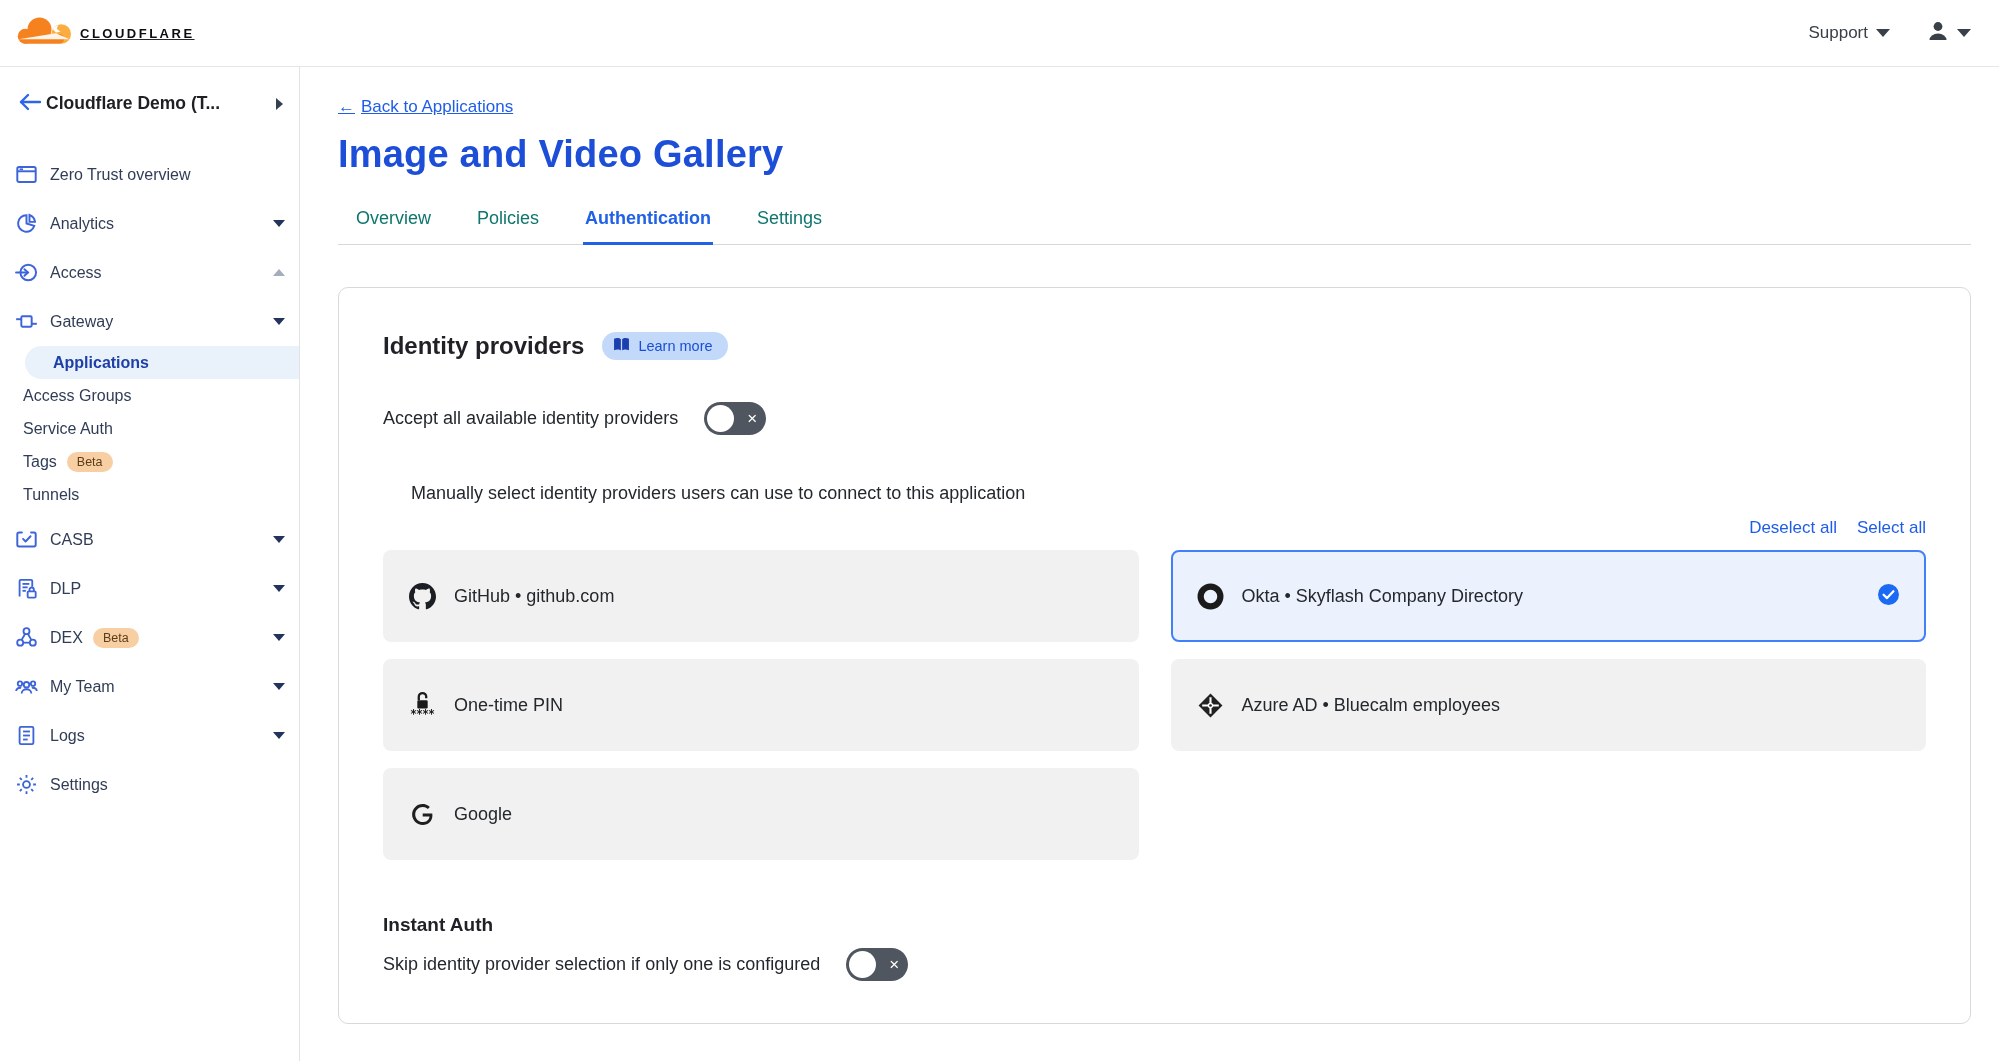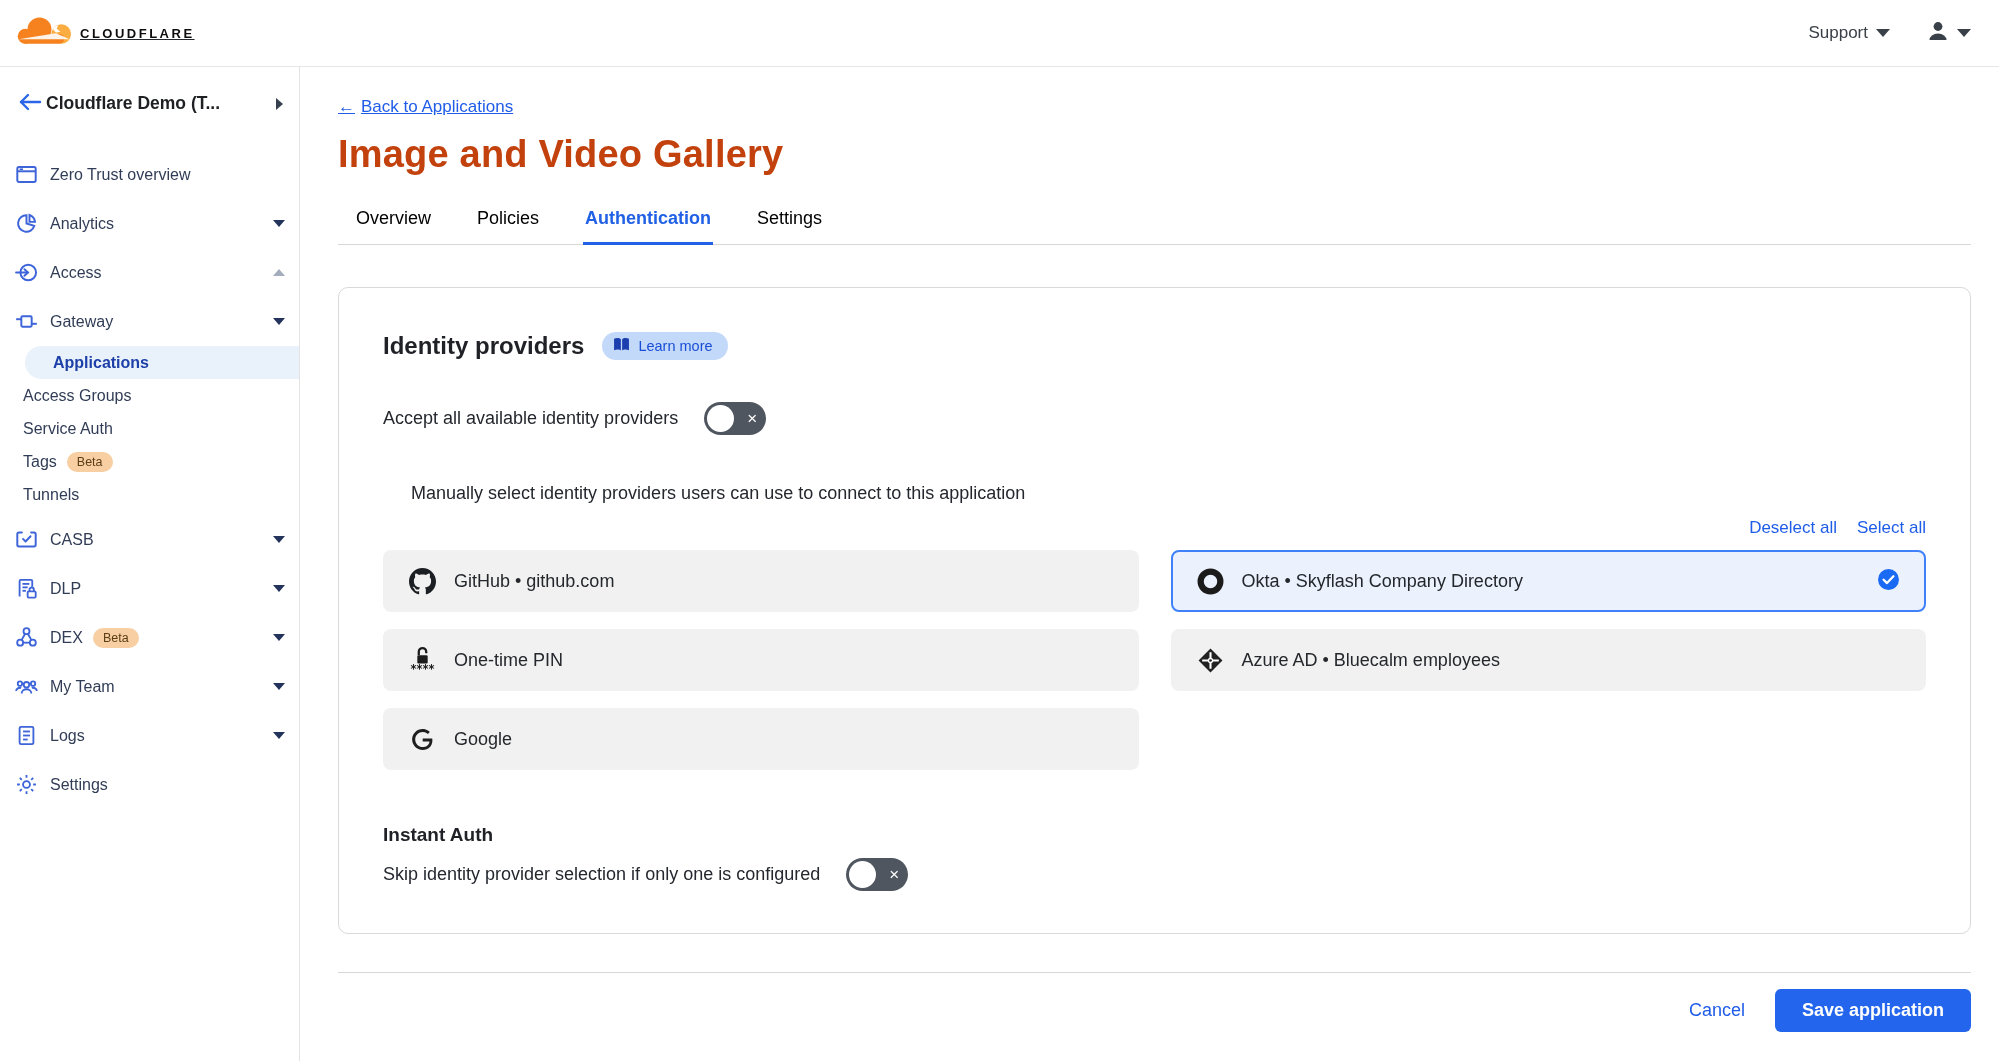--- a/index.html
+++ b/index.html
@@ -41,44 +41,44 @@
                      border-radius:17px 0 0 17px; font-weight:bold; color:#1d3fa8; }
   .beta { background:#f7cfa3; color:#5b3d17; font-size:12.5px; border-radius:11px;
           padding:3px 10px; margin-left:10px; }
   .subnav-gap { height:4px; }
 
   
   .main { position:absolute; left:300px; top:67px; width:1699px; height:994px; background:#fff;
           padding:30px 28px 0 38px; overflow:hidden; }
   .back-link { display:inline-flex; align-items:center; gap:6px; color:#1f5ce8; font-size:17px;
                text-decoration:underline; cursor:pointer; }
-  h1.page-title { font-size:38px; font-weight:bold; color:#c2410c; margin-top:16px; letter-spacing:.2px; }
+  h1.page-title { font-size:38px; font-weight:bold; color:#1d4ed8; margin-top:16px; letter-spacing:.2px; }
   .tabs { display:flex; gap:42px; margin-top:26px; border-bottom:1px solid #d8d8d8; padding-left:16px; }
-  .tab { font-size:18px; color:#000000; padding:6px 2px 13px; cursor:pointer; }
+  .tab { font-size:18px; color:#0f766e; padding:6px 2px 13px; cursor:pointer; }
   .tab.active { color:#2161e6; font-weight:bold; border-bottom:3px solid #2161e6; margin-bottom:-1px; }
 
   
   .card { margin-top:42px; border:1px solid #d9d9d9; border-radius:10px; background:#fff;
           padding:44px 44px 42px; }
   .card-head { display:flex; align-items:center; gap:18px; }
   .card-title { font-size:24px; font-weight:bold; color:#1f2126; }
   .learn-more { display:inline-flex; align-items:center; gap:8px; background:#c3d9f9; border-radius:999px;
                 padding:5px 15px 5px 11px; font-size:14.5px; color:#1a4ed6; cursor:pointer; }
   .toggle-row { display:flex; align-items:center; margin-top:42px; }
   .toggle-label { font-size:18px; color:#24282e; }
   .toggle { width:62px; height:33px; border-radius:17px; background:#50565f; position:relative;
             margin-left:26px; cursor:pointer; flex:0 0 62px; }
   .toggle .knob { position:absolute; left:3px; top:3px; width:27px; height:27px; border-radius:50%; background:#fff; }
   .toggle .off-x { position:absolute; right:9px; top:50%; transform:translateY(-54%); color:#fff;
                    font-size:17px; line-height:1; }
   .manual-text { margin-top:48px; font-size:18px; color:#24282e;margin-left:28px; }
   .select-links { display:flex; justify-content:flex-end; gap:20px; margin-top:14px; }
   .select-links span { color:#1f5ce8; font-size:17px; cursor:pointer; }
   .provider-grid { display:grid; grid-template-columns:1fr 1fr; column-gap:32px; row-gap:17px; margin-top:12px; }
-  .tile { height:62px; background:#f1f1f1; border-radius:8px; display:flex; align-items:center;
+  .tile { height:92px; background:#f1f1f1; border-radius:8px; display:flex; align-items:center;
           padding:0 24px; cursor:pointer; border:2px solid transparent; }
   .tile .p-icon { width:27px; height:29px; display:flex; align-items:center; justify-content:center; flex:0 0 27px; }
   .tile .p-label { font-size:18px; color:#24272c; margin-left:18px; flex:1; }
   .tile.selected { background:#ebf2fe; border-color:#4080f8; }
   .instant-title { margin-top:54px; font-size:19px; font-weight:bold; color:#1f2126; }
   .instant-row { display:flex; align-items:center; margin-top:12px; }
 
   
   .footer-divider { margin-top:38px; border-top:1px solid #d8d8d8; }
   .footer { display:flex; align-items:center; justify-content:flex-end; gap:30px; padding:16px 0 0; }

